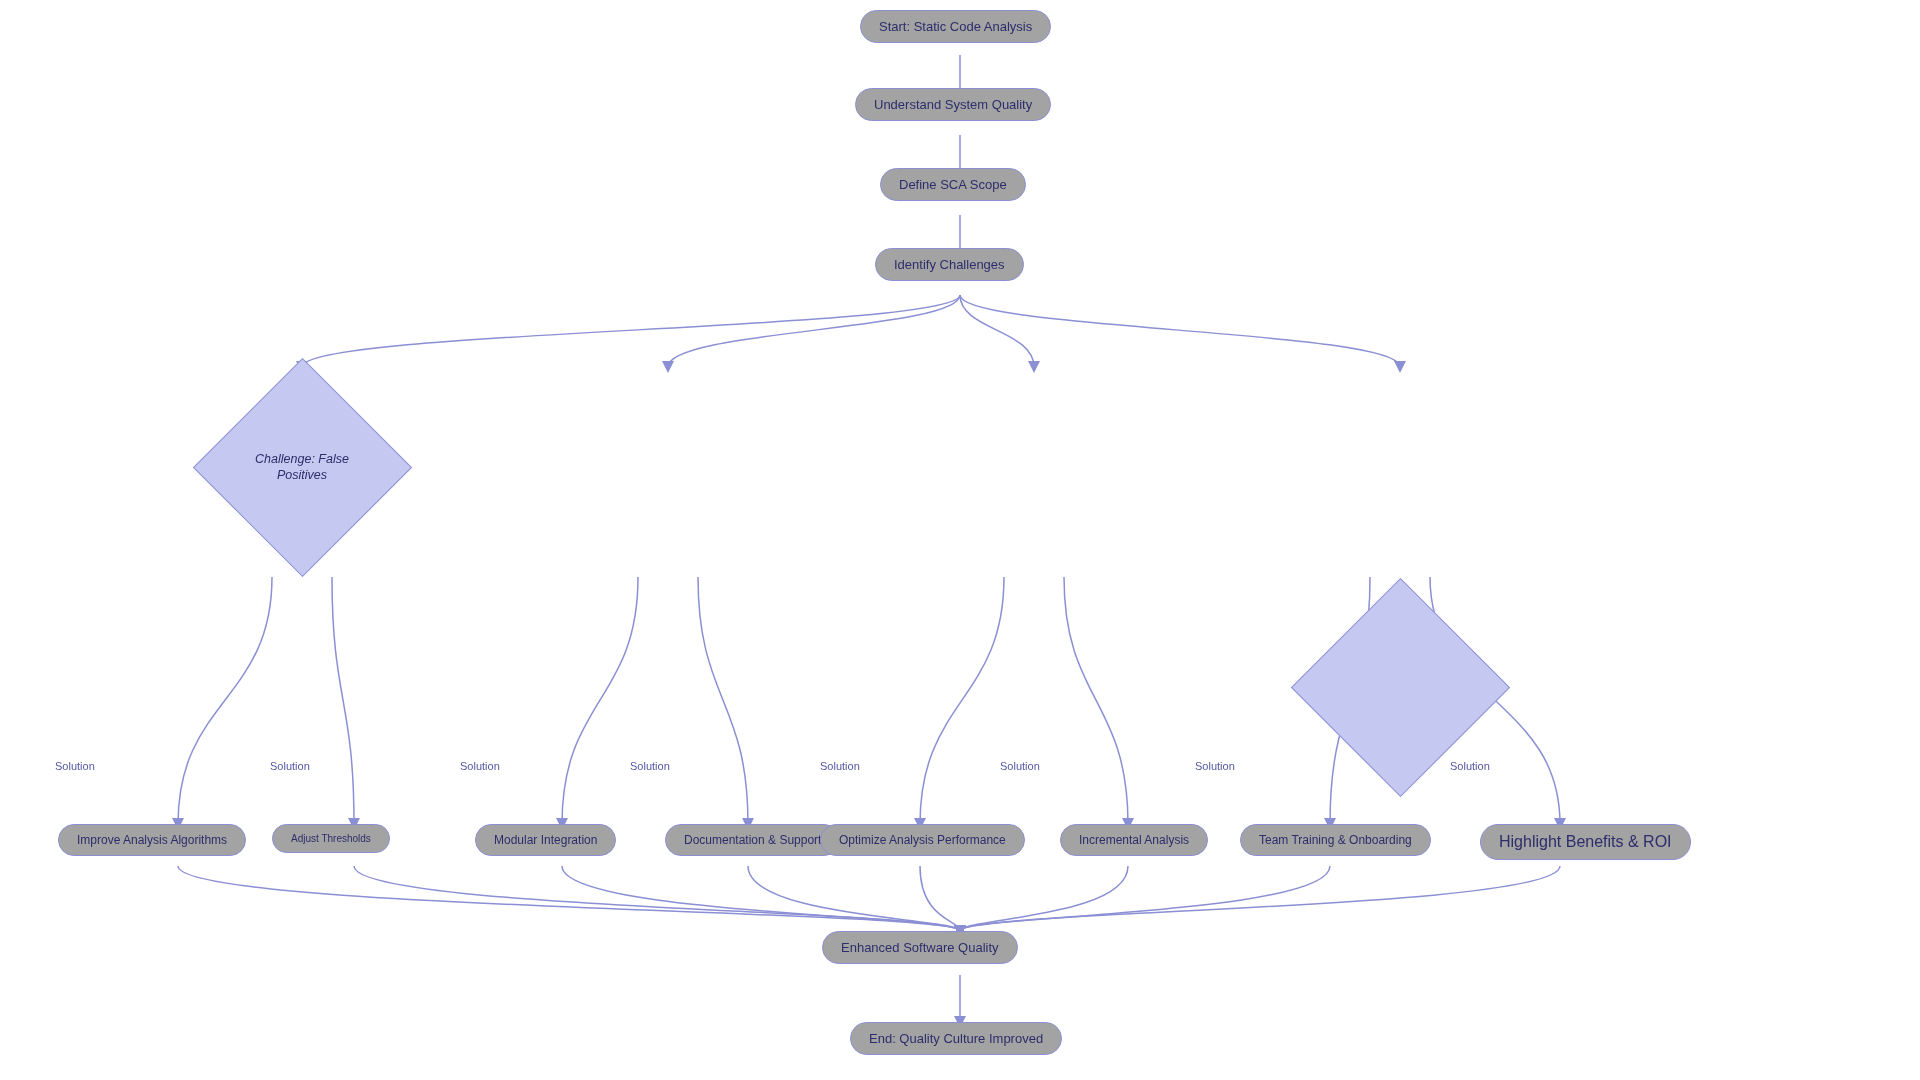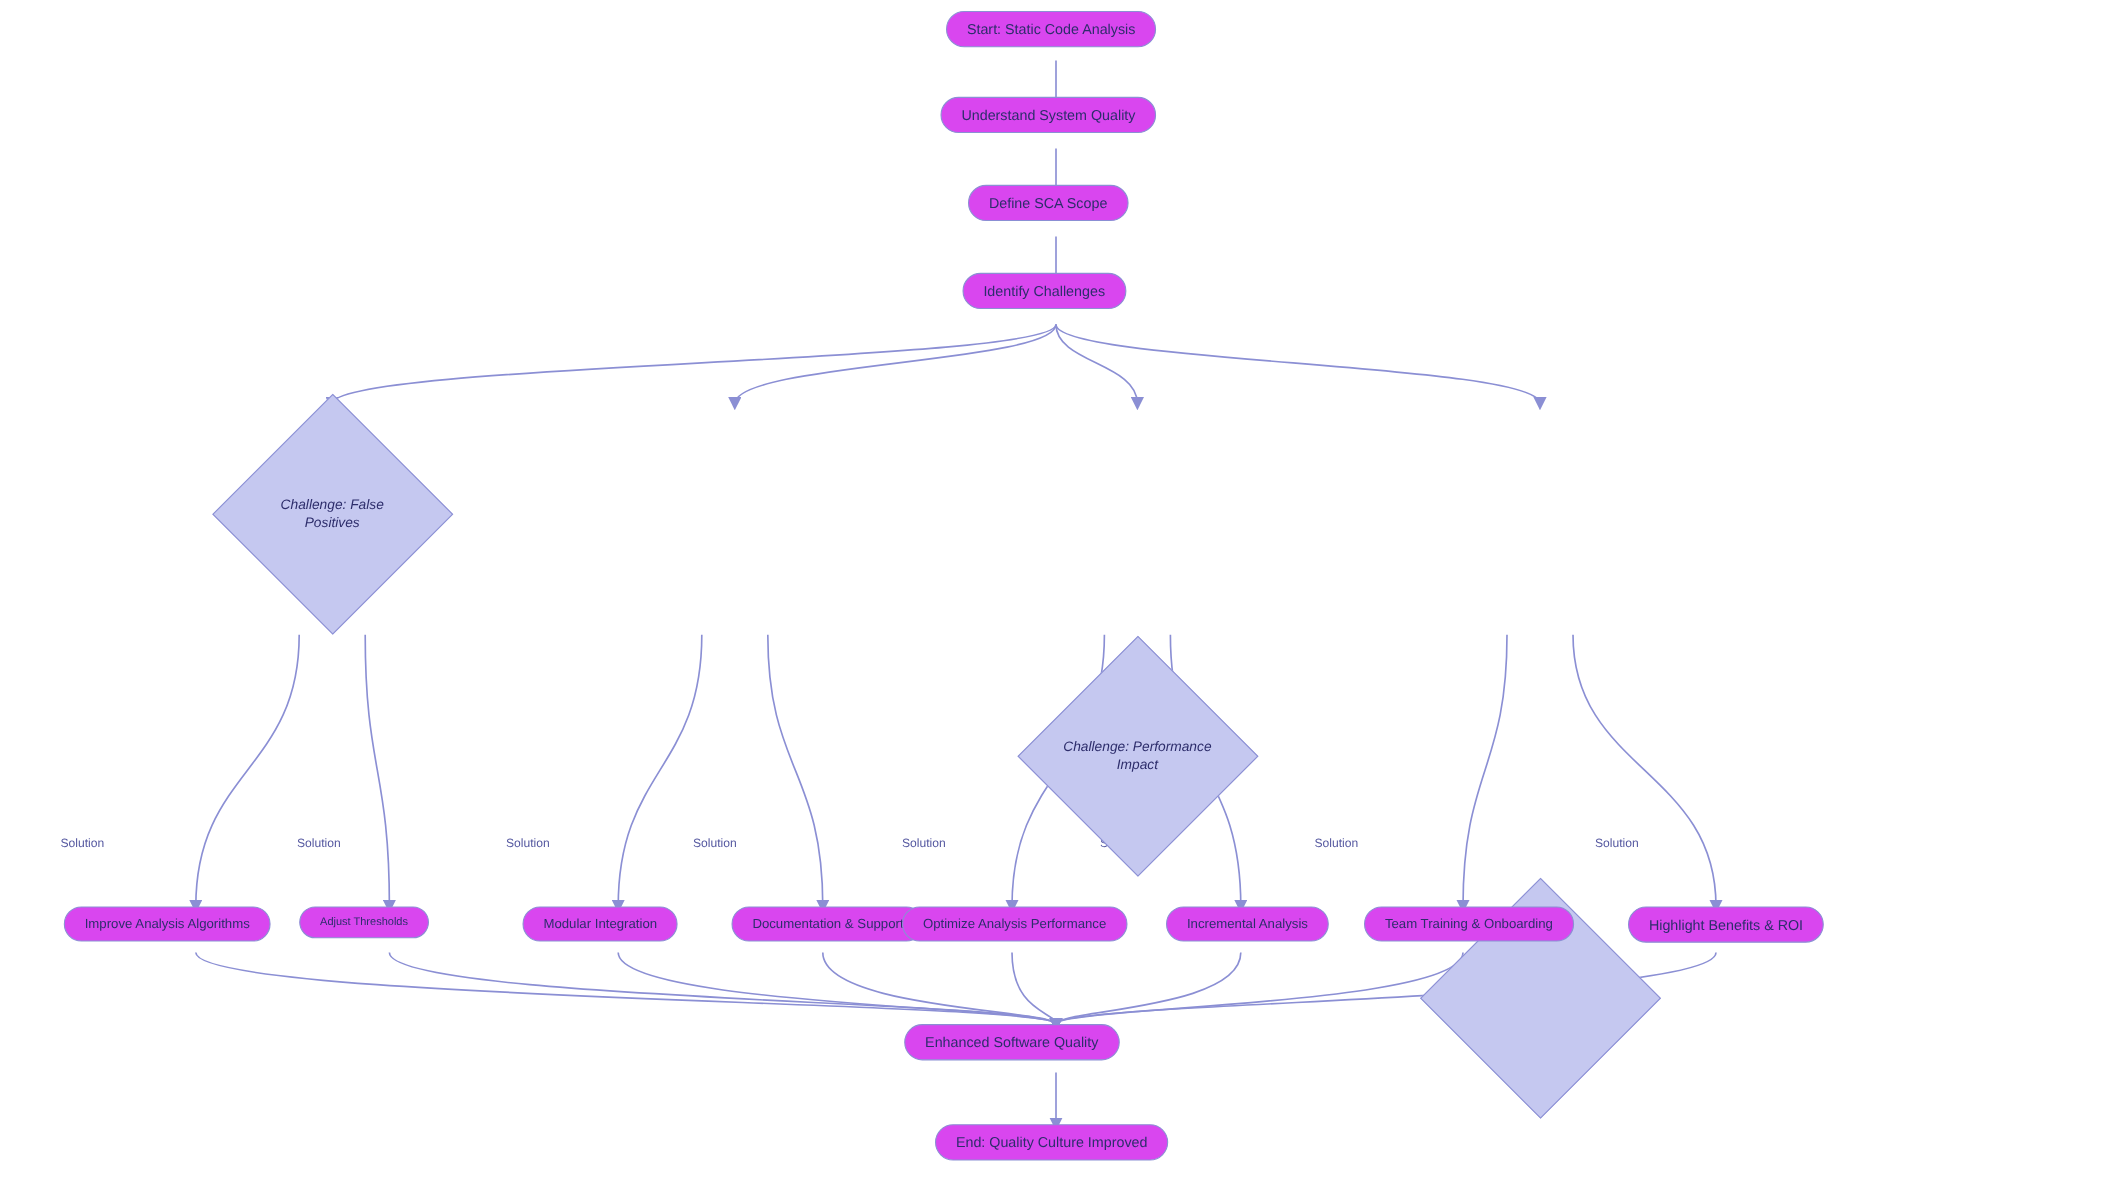--- a/index.html
+++ b/index.html
@@ -24,21 +24,21 @@
       pointer-events: none;
     }
     .node {
       position: absolute;
       display: flex;
       align-items: center;
       justify-content: center;
       text-align: center;
     }
     .rounded-rect {
-      background: #d946ef;
+      background: #a3a3a3;
       border-radius: 22px;
       border: 1.5px solid #8b8fd4;
       padding: 8px 18px;
       font-size: 13px;
       color: #2d2d6b;
       font-weight: 500;
       white-space: nowrap;
     }
     .diamond-wrapper {
       width: 220px;
@@ -154,24 +154,20 @@
   <div class="node" style="left:875px; top:248px;justify-content:flex-end;">
     <div class="rounded-rect">Identify Challenges</div>
   </div>
 
   <div class="node diamond-wrapper" style="left:192px; top:357px;">
     <div class="diamond"></div>
     <span class="diamond-label">Challenge: False Positives</span>
   </div>
 
 
-  <div class="node diamond-wrapper" style="left:924px; top:357px;">
-    <div class="diamond"></div>
-    <span class="diamond-label">Challenge: Performance Impact</span>
-  </div>
 
   <div class="node diamond-wrapper" style="left:1290px; top:357px;">
     <div class="diamond"></div>
 
   </div>
 
   <div class="node" style="left:58px; top:824px;">
     <div class="rounded-rect" style="font-size:12px;">Improve Analysis Algorithms</div>
   </div>
 
@@ -193,21 +189,21 @@
 
   <div class="node" style="left:1060px; top:824px;">
     <div class="rounded-rect" style="font-size:12px;">Incremental Analysis</div>
   </div>
 
   <div class="node" style="left:1240px; top:824px;">
     <div class="rounded-rect" style="font-size:12px;">Team Training &amp; Onboarding</div>
   </div>
 
   <div class="node" style="left:1480px; top:824px;">
-    <div class="rounded-rect" style="font-size:13px;">Highlight Benefits &amp; ROI</div>
+    <div class="rounded-rect" style="font-size:16px;">Highlight Benefits &amp; ROI</div>
   </div>
 
   <div class="node" style="left:822px; top:931px;">
     <div class="rounded-rect">Enhanced Software Quality</div>
   </div>
 
   <div class="node" style="left:850px; top:1022px;">
     <div class="rounded-rect">End: Quality Culture Improved</div>
   </div>
 

